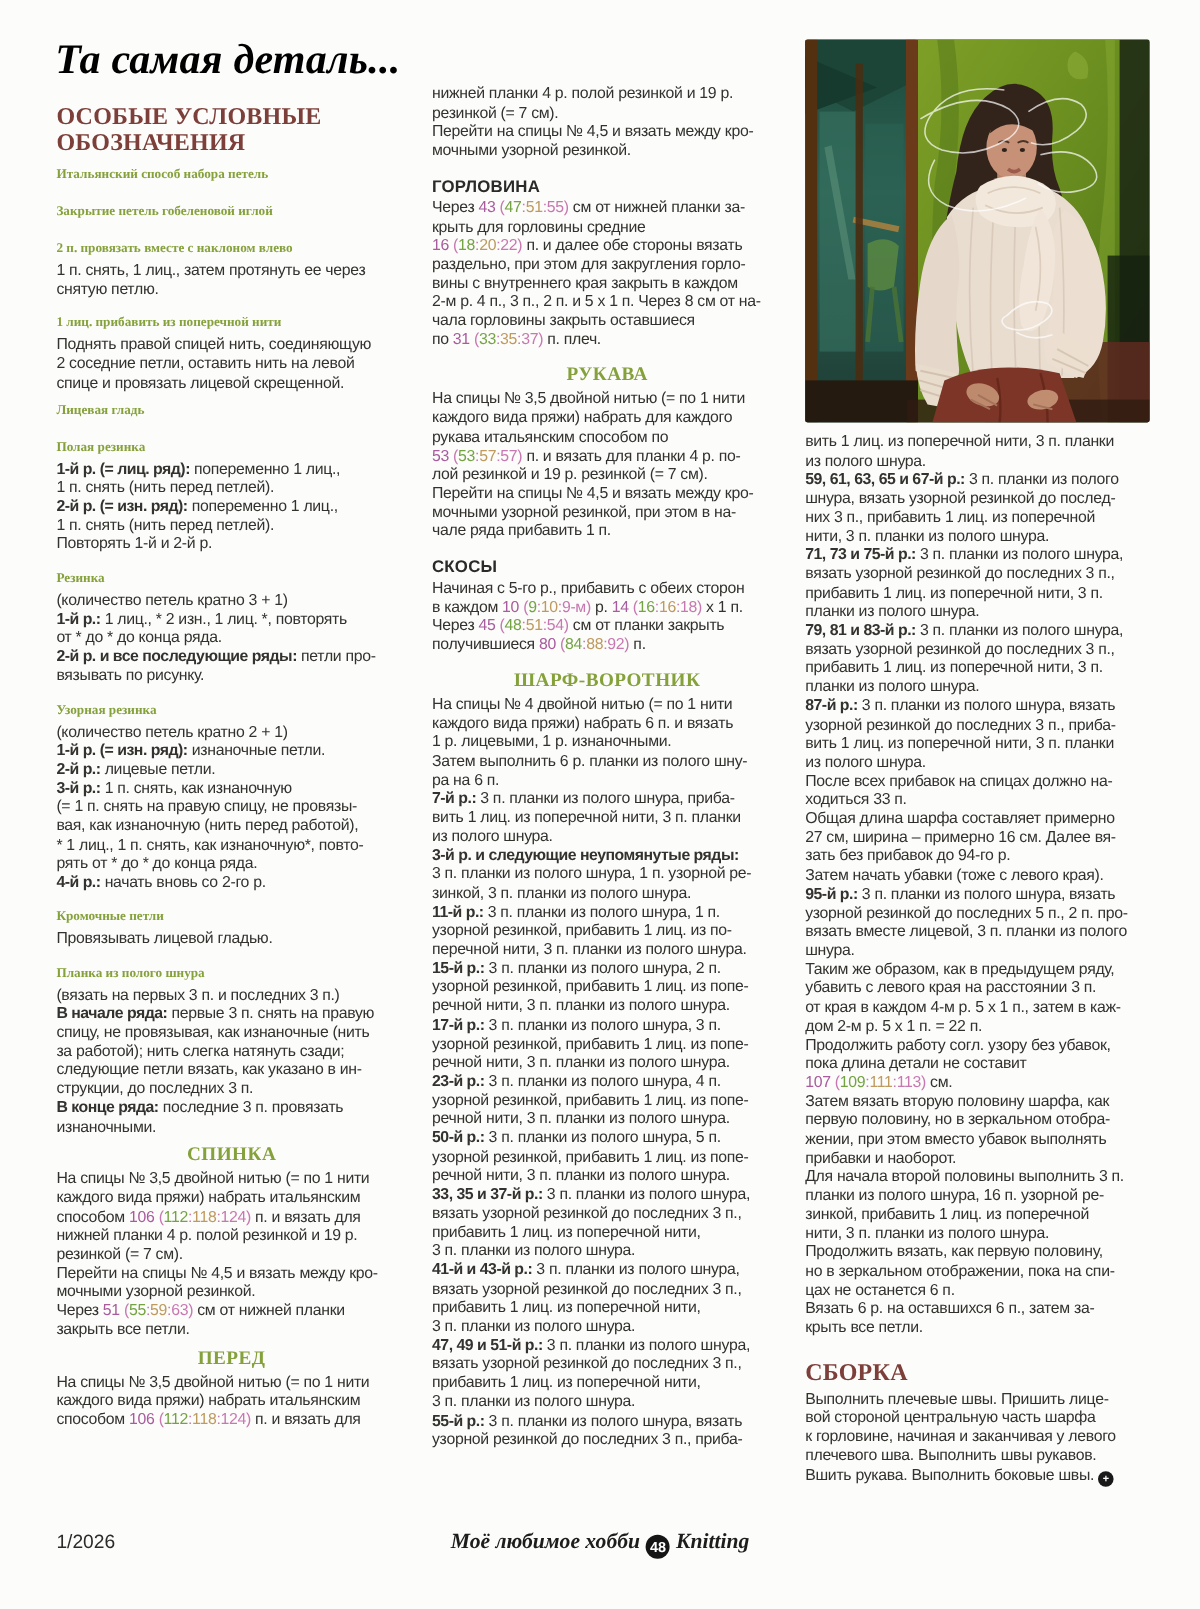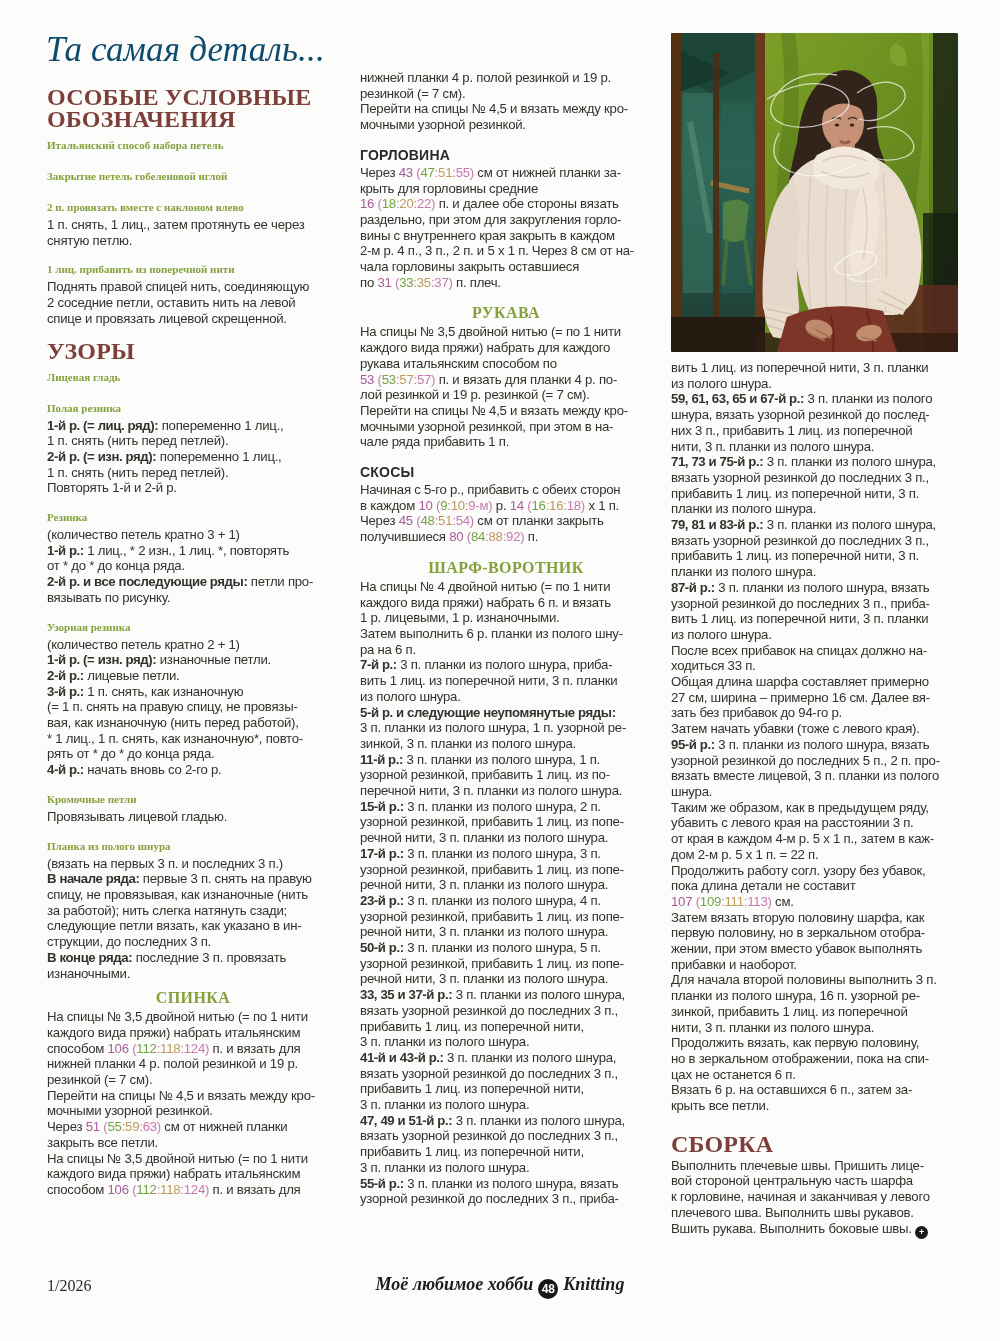--- a/index.html
+++ b/index.html
@@ -4,31 +4,31 @@
 <style>
   html,body{margin:0;padding:0;}
   body{
     width:1000px;height:1341px;position:relative;
     background:#fcfcfa;
     font-family:"Liberation Sans",sans-serif;
     color:#33322f;overflow:hidden;
   }
   .page-title{
     position:absolute;left:46px;top:30px;width:560px;
-    font-family:"Liberation Serif",serif;font-style:italic;font-weight:normal;
-    font-size:35px;line-height:40px;color:#0c4a6e;letter-spacing:.2px;
+    font-family:"Liberation Serif",serif;font-style:italic;font-weight:bold;
+    font-size:35px;line-height:40px;color:#000000;letter-spacing:.2px;
   }
   .col{position:absolute;width:292px;}
   #col1{left:47px;top:86px;}
   #col2{left:360px;top:70px;}
   #col3{left:671px;top:360px;}
 
   .h1{
     font-family:"Liberation Serif",serif;font-weight:bold;
-    font-size:24px;line-height:22px;color:#7d3f3a;
+    font-size:20px;line-height:22px;color:#7d3f3a;
     margin-top:13px;margin-bottom:3px;white-space:pre-line;letter-spacing:.2px;
   }
   .col > .h1:first-child{margin-top:0;}
   .hg{
     font-family:"Liberation Serif",serif;font-weight:bold;
     font-size:16px;line-height:20px;color:#85a13c;
     margin-top:7px;margin-bottom:1px;letter-spacing:.4px;text-align:center;
   }
   .sub{
     font-family:"Liberation Serif",serif;font-weight:bold;
@@ -55,21 +55,21 @@
     display:inline-block;width:13px;height:13px;background:#191919;border-radius:50%;
     color:#fff;font-size:9px;line-height:13px;text-align:center;vertical-align:-2px;
     font-weight:bold;letter-spacing:0;
   }
   .photo{
     position:absolute;left:671px;top:33px;width:287px;height:319px;
     border-radius:2px;overflow:hidden;background:#243122;
   }
   .footer-left{
     position:absolute;left:47px;top:1277px;
-    font-family:Liberation Serif, serif;font-size:16px;color:#2b2b29;
+    font-family:Liberation Sans, sans-serif;font-size:16px;color:#2b2b29;
   }
   .footer-center{
     position:absolute;left:0;top:1274px;width:1000px;text-align:center;
     font-family:"Liberation Serif",serif;font-style:italic;font-weight:bold;
     font-size:18px;color:#1d1d1b;
   }
   .footer-badge{
     display:inline-block;width:20px;height:20px;border-radius:50%;
     background:#151515;color:#fff;font-style:normal;
     font-family:"Liberation Sans",sans-serif;font-weight:bold;
@@ -180,21 +180,20 @@
     <div class="sub">Закрытие петель гобеленовой иглой</div>
     <div class="spacer"></div>
     <div class="sub">2 п. провязать вместе с наклоном влево</div>
     <div class="para"><span class="sg-n">1 п. снять, 1 лиц., затем протянуть ее через
 снятую петлю.</span></div>
     <div class="spacer"></div>
     <div class="sub">1 лиц. прибавить из поперечной нити</div>
     <div class="para"><span class="sg-n">Поднять правой спицей нить, соединяющую
 2 соседние петли, оставить нить на левой
 спице и провязать лицевой скрещенной.</span></div>
-    <div class="h1">УЗОРЫ</div>
     <div class="sub">Лицевая гладь</div>
     <div class="spacer"></div>
     <div class="sub">Полая резинка</div>
     <div class="para"><span class="sg-b">1-й р. (= лиц. ряд):</span><span class="sg-n"> попеременно 1 лиц.,
 1 п. снять (нить перед петлей).
 </span><span class="sg-b">2-й р. (= изн. ряд):</span><span class="sg-n"> попеременно 1 лиц.,
 1 п. снять (нить перед петлей).
 Повторять 1-й и 2-й р.</span></div>
     <div class="spacer"></div>
     <div class="sub">Резинка</div>
@@ -230,20 +229,21 @@
     <div class="hg">СПИНКА</div>
     <div class="para"><span class="sg-n">На спицы № 3,5 двойной нитью (= по 1 нити
 каждого вида пряжи) набрать итальянским
 способом </span><span class="sg-c1">106</span><span class="sg-cp"> (</span><span class="sg-c2">112</span><span class="sg-cp">:</span><span class="sg-c3">118</span><span class="sg-cp">:124)</span><span class="sg-n"> п. и вязать для
 нижней планки 4 р. полой резинкой и 19 р.
 резинкой (= 7 см).
 Перейти на спицы № 4,5 и вязать между кро-
 мочными узорной резинкой.
 Через </span><span class="sg-c1">51</span><span class="sg-cp"> (</span><span class="sg-c2">55</span><span class="sg-cp">:</span><span class="sg-c3">59</span><span class="sg-cp">:63)</span><span class="sg-n"> см от нижней планки
 закрыть все петли.</span></div>
+    <div class="hg">ПЕРЕД</div>
     <div class="para"><span class="sg-n">На спицы № 3,5 двойной нитью (= по 1 нити
 каждого вида пряжи) набрать итальянским
 способом </span><span class="sg-c1">106</span><span class="sg-cp"> (</span><span class="sg-c2">112</span><span class="sg-cp">:</span><span class="sg-c3">118</span><span class="sg-cp">:124)</span><span class="sg-n"> п. и вязать для</span></div>
   </div>
 <div class="col" id="col2">
     <div class="para"><span class="sg-n">нижней планки 4 р. полой резинкой и 19 р.
 резинкой (= 7 см).
 Перейти на спицы № 4,5 и вязать между кро-
 мочными узорной резинкой.</span></div>
     <div class="spacer"></div>
@@ -275,21 +275,21 @@
     <div class="spacer"></div>
     <div class="hg">ШАРФ-ВОРОТНИК</div>
     <div class="para"><span class="sg-n">На спицы № 4 двойной нитью (= по 1 нити
 каждого вида пряжи) набрать 6 п. и вязать
 1 р. лицевыми, 1 р. изнаночными.
 Затем выполнить 6 р. планки из полого шну-
 ра на 6 п.
 </span><span class="sg-b">7-й р.:</span><span class="sg-n"> 3 п. планки из полого шнура, приба-
 вить 1 лиц. из поперечной нити, 3 п. планки
 из полого шнура.
-</span><span class="sg-b">5-й р. и следующие неупомянутые ряды:</span><span class="sg-n">
+</span><span class="sg-b">3-й р. и следующие неупомянутые ряды:</span><span class="sg-n">
 3 п. планки из полого шнура, 1 п. узорной ре-
 зинкой, 3 п. планки из полого шнура.
 </span><span class="sg-b">11-й р.:</span><span class="sg-n"> 3 п. планки из полого шнура, 1 п.
 узорной резинкой, прибавить 1 лиц. из по-
 перечной нити, 3 п. планки из полого шнура.
 </span><span class="sg-b">15-й р.:</span><span class="sg-n"> 3 п. планки из полого шнура, 2 п.
 узорной резинкой, прибавить 1 лиц. из попе-
 речной нити, 3 п. планки из полого шнура.
 </span><span class="sg-b">17-й р.:</span><span class="sg-n"> 3 п. планки из полого шнура, 3 п.
 узорной резинкой, прибавить 1 лиц. из попе-

